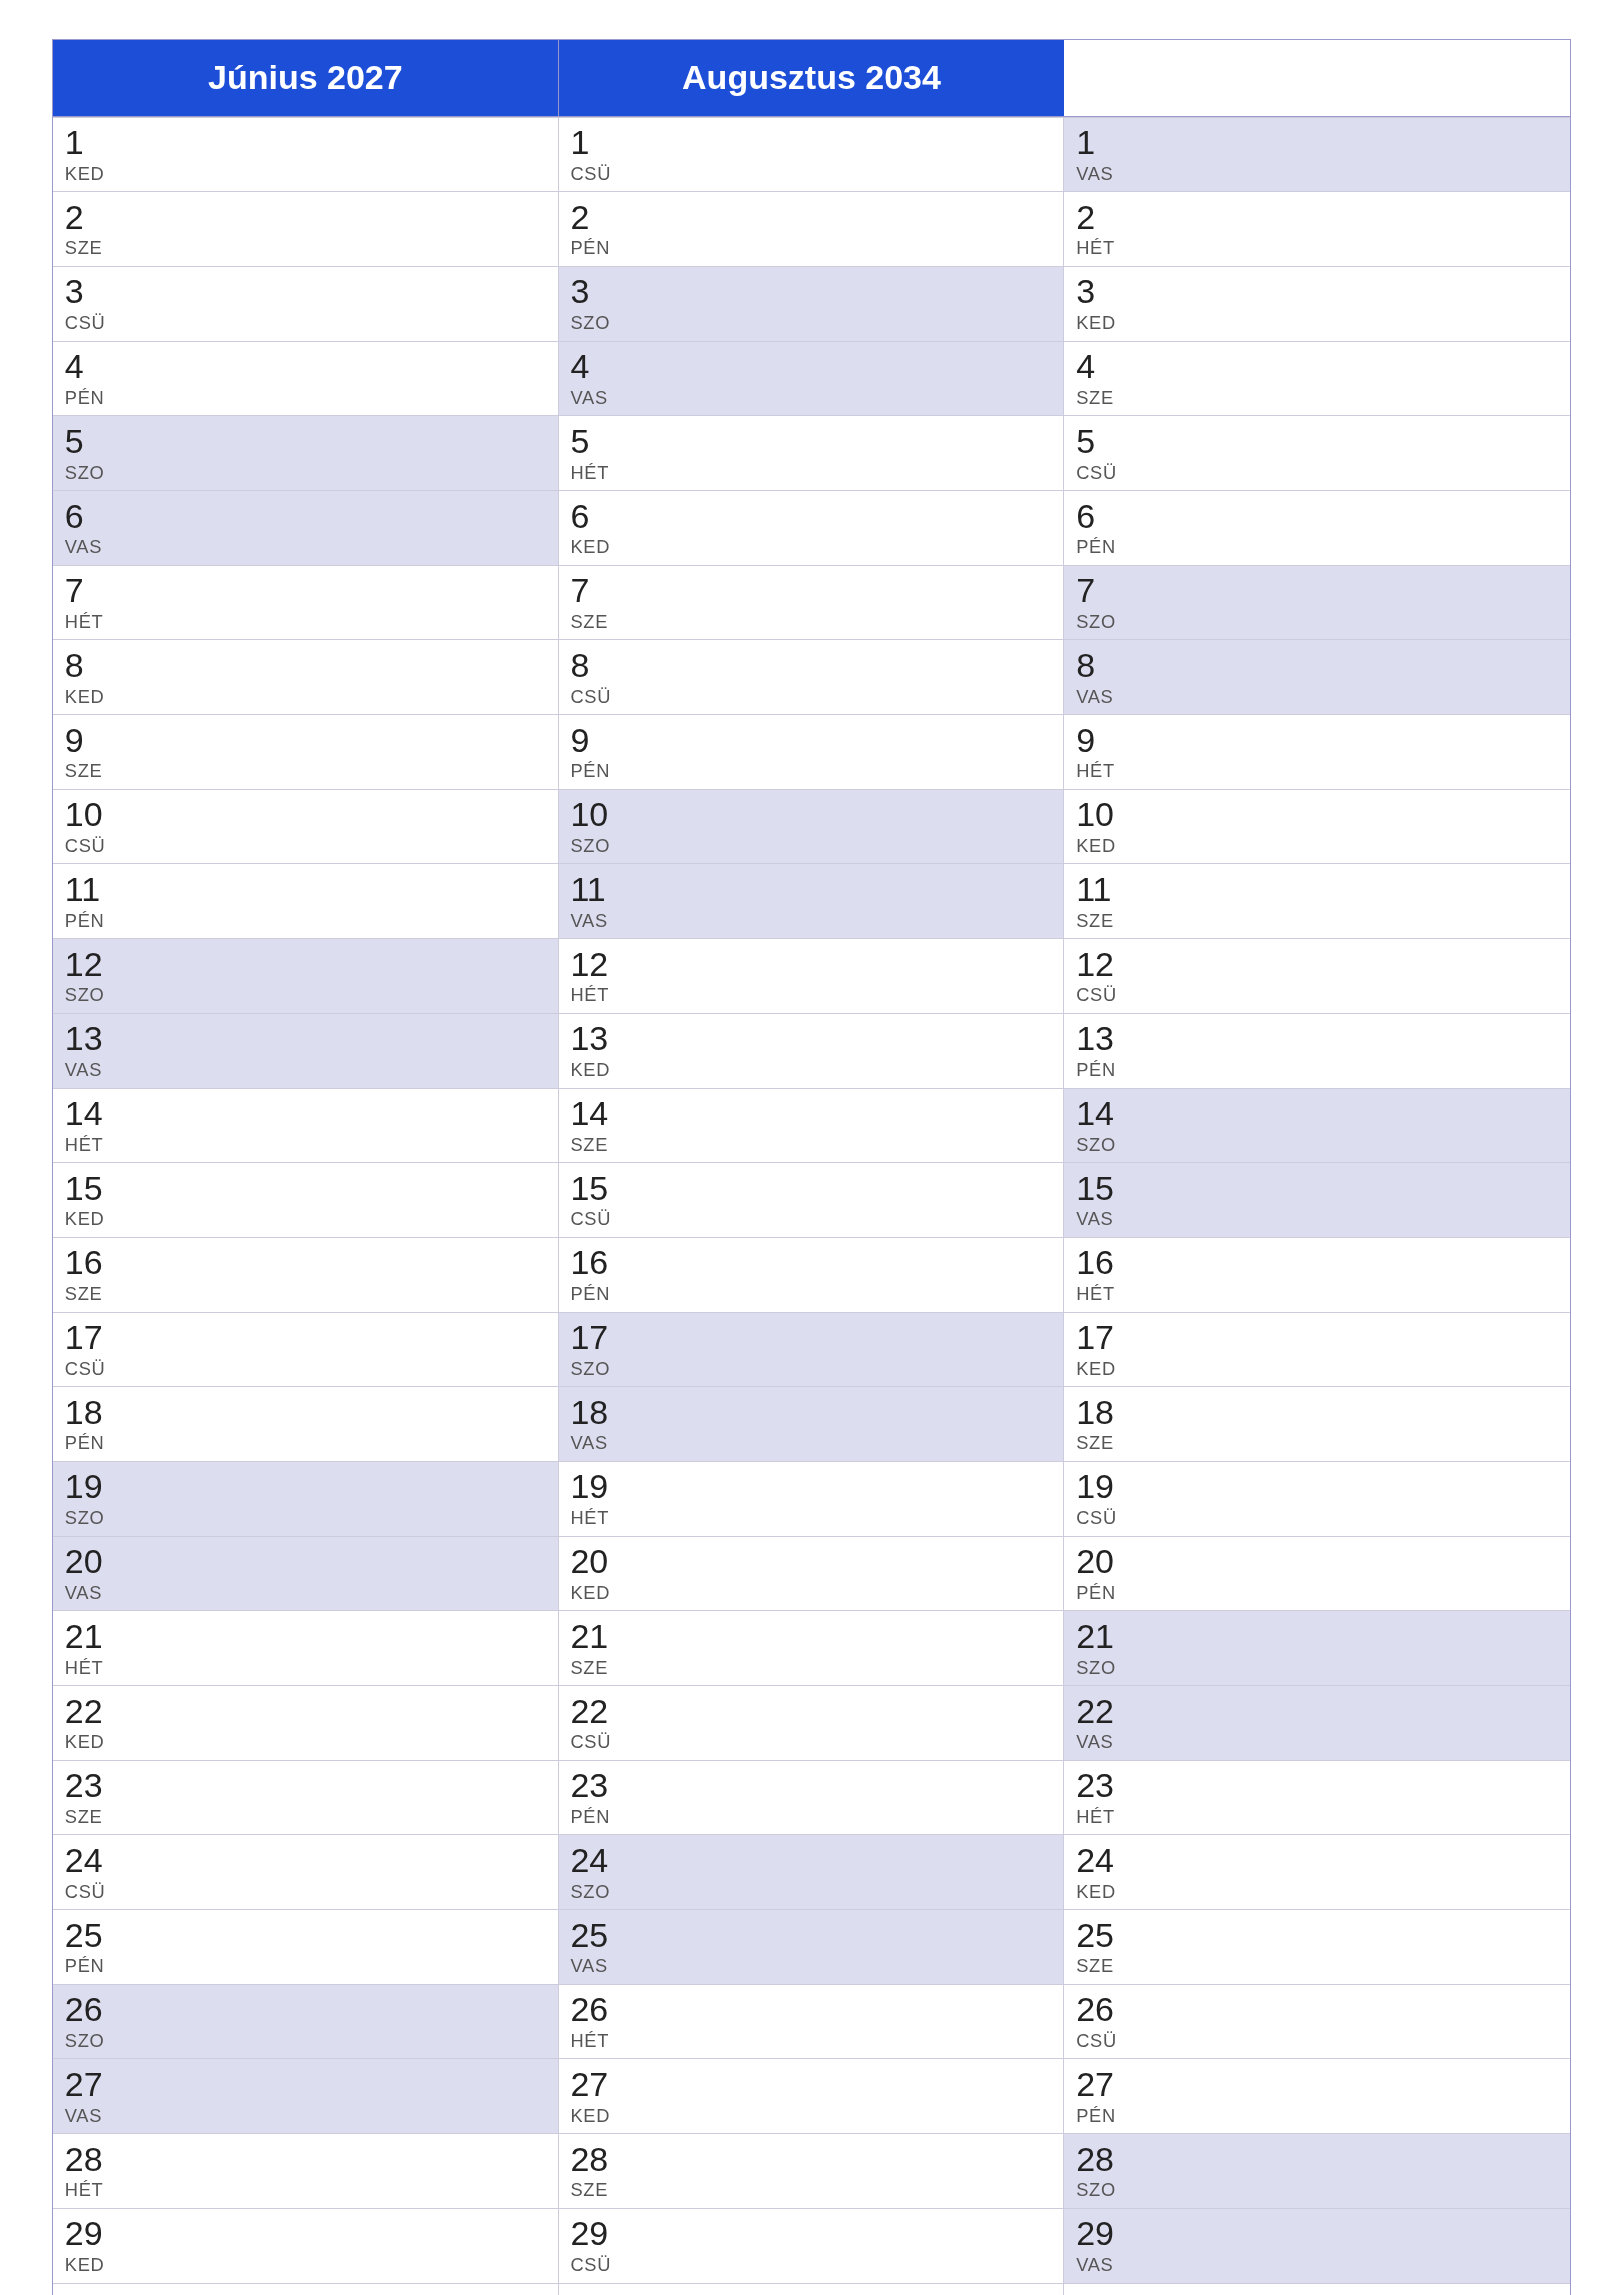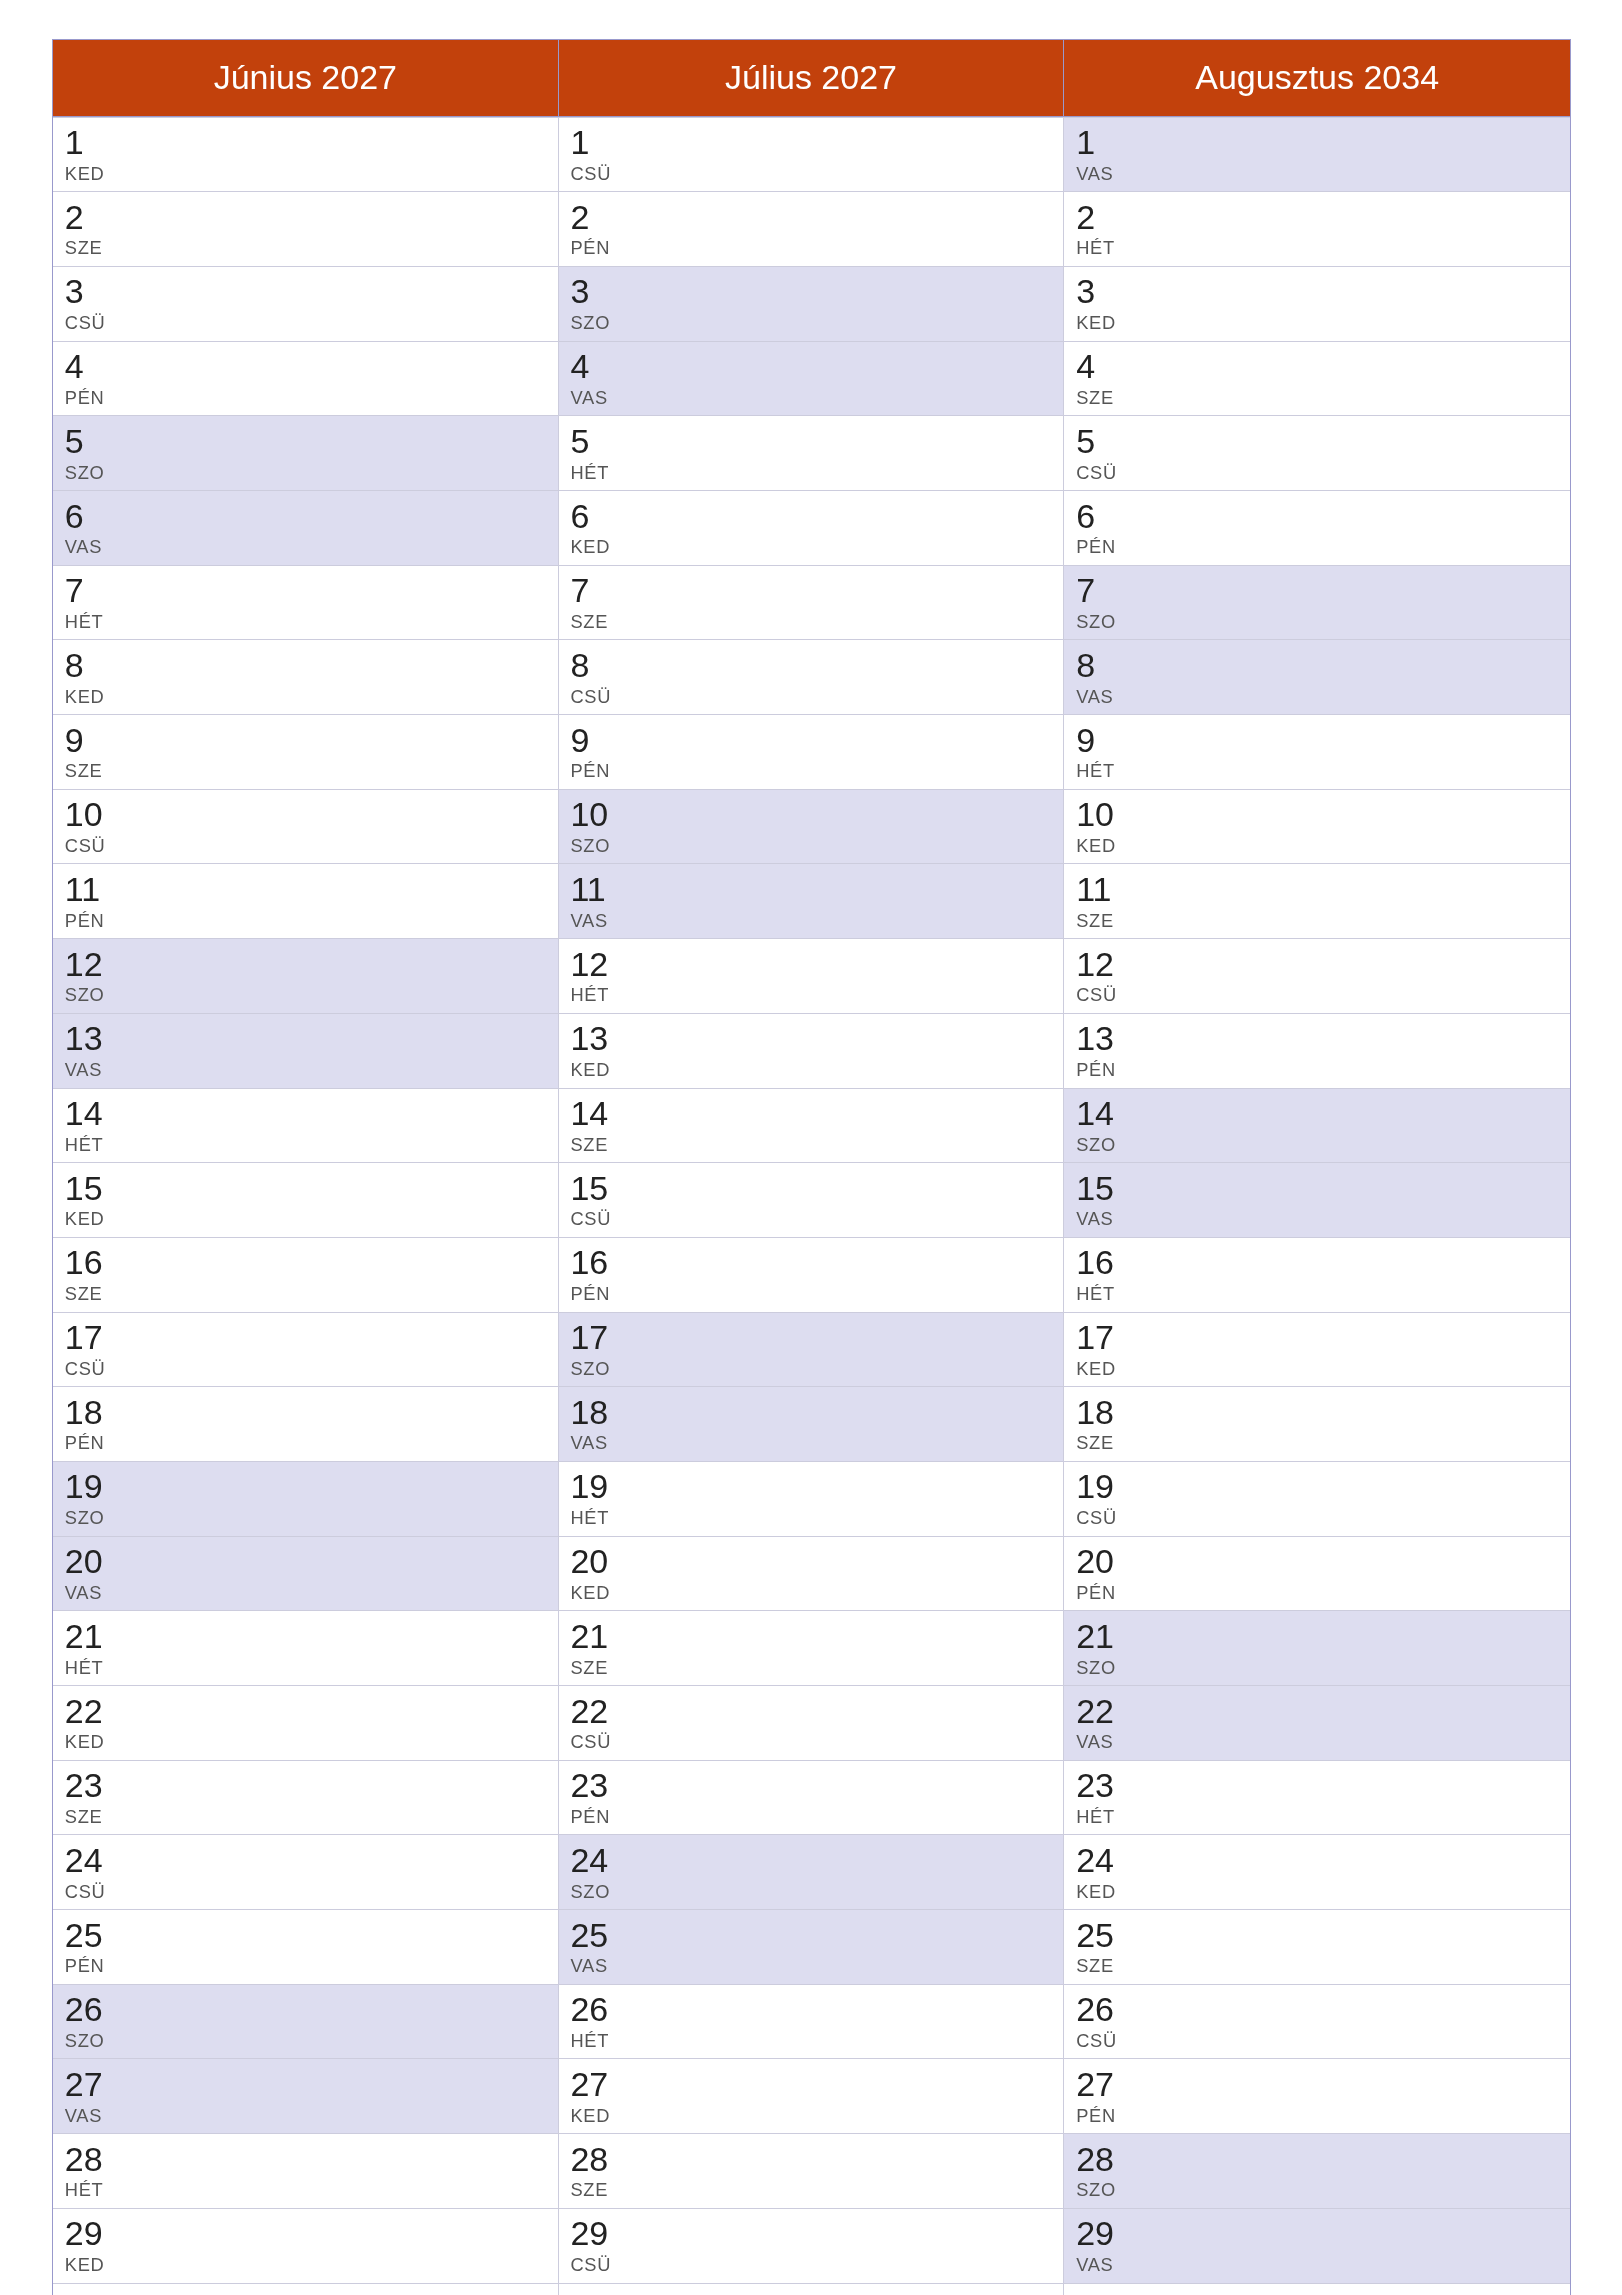--- a/index.html
+++ b/index.html
@@ -13,25 +13,25 @@
     .calendar-container {
       width: 100%;
       border: 1.3px solid #9999cc;
     }
     .calendar-grid {
       display: grid;
       grid-template-columns: 1fr 1fr 1fr;
       width: 100%;
     }
     .month-header {
-      background: #c2410c;
+      background: #1d4ed8;
       color: #fff;
       text-align: center;
       font-size: 34px;
-      font-weight: normal;
+      font-weight: bold;
       padding: 18.3px 6.5px;
       border-right: 1.3px solid #9999cc;
     }
     .month-header:last-child {
       border-right: none;
     }
     .day-cell {
       border-top: 0.7px solid #ccccdd;
       border-right: 0.7px solid #ccccdd;
       padding: 6.5px 11.8px;
@@ -61,21 +61,20 @@
     .day-cell.weekend {
       background: #ddddf0;
     }
   </style>
 </head>
 <body>
 
 <div class="calendar-container" id="main-calendar">
 <div class="calendar-grid" style="border-bottom: 1.3px solid rgb(153, 153, 204);">
       <div class="month-header">Június 2027</div>
-      <div class="month-header">Július 2027</div>
       <div class="month-header" style="border-right: none;">Augusztus 2034</div>
     </div>
     <div class="calendar-grid">
       <div class="day-cell">
         <div class="day-num">1</div>
         <div class="day-name">KED</div>
       </div>
       <div class="day-cell">
         <div class="day-num">1</div>
         <div class="day-name">CSÜ</div>

